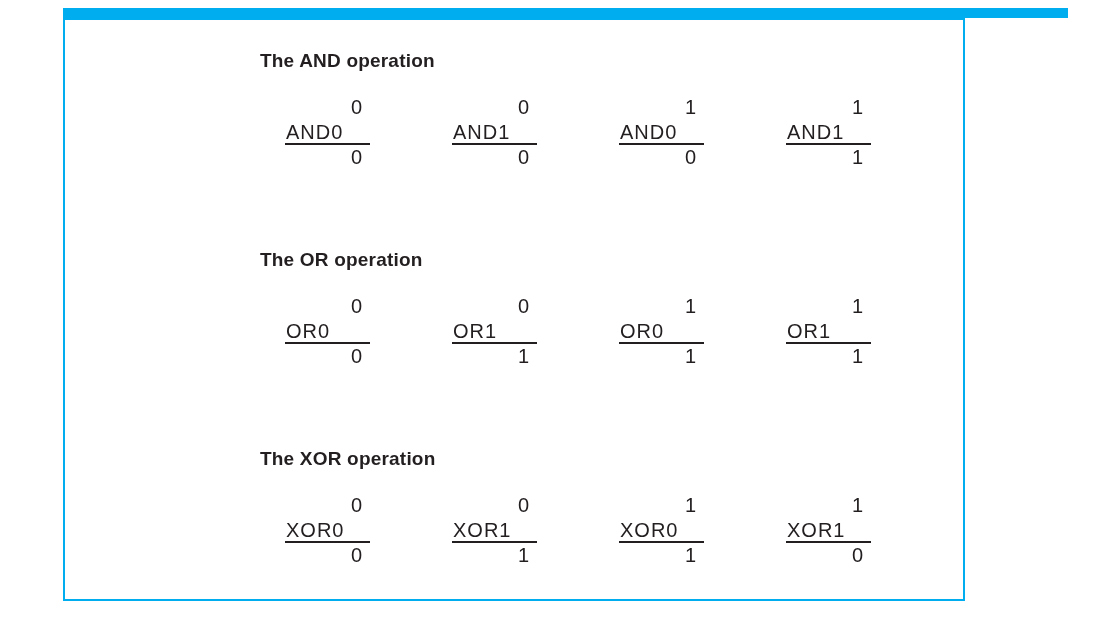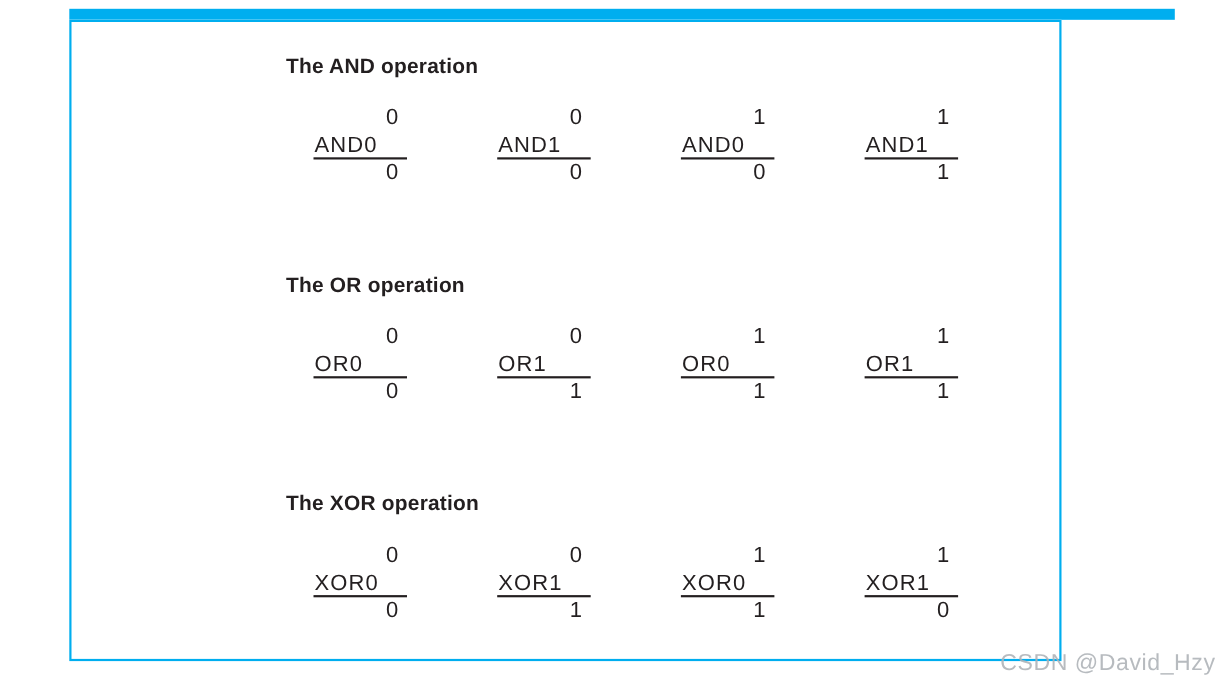--- a/index.html
+++ b/index.html
@@ -245,14 +245,13 @@
             </div>
           <div class="r3">
               <span class="num">0</span>
             </div>
         </div>
       </div>
     </div>
 
   </div>
 
-  <div class="watermark">CSDN @David_Hzy</div>
 </div>
 
 </body></html>

